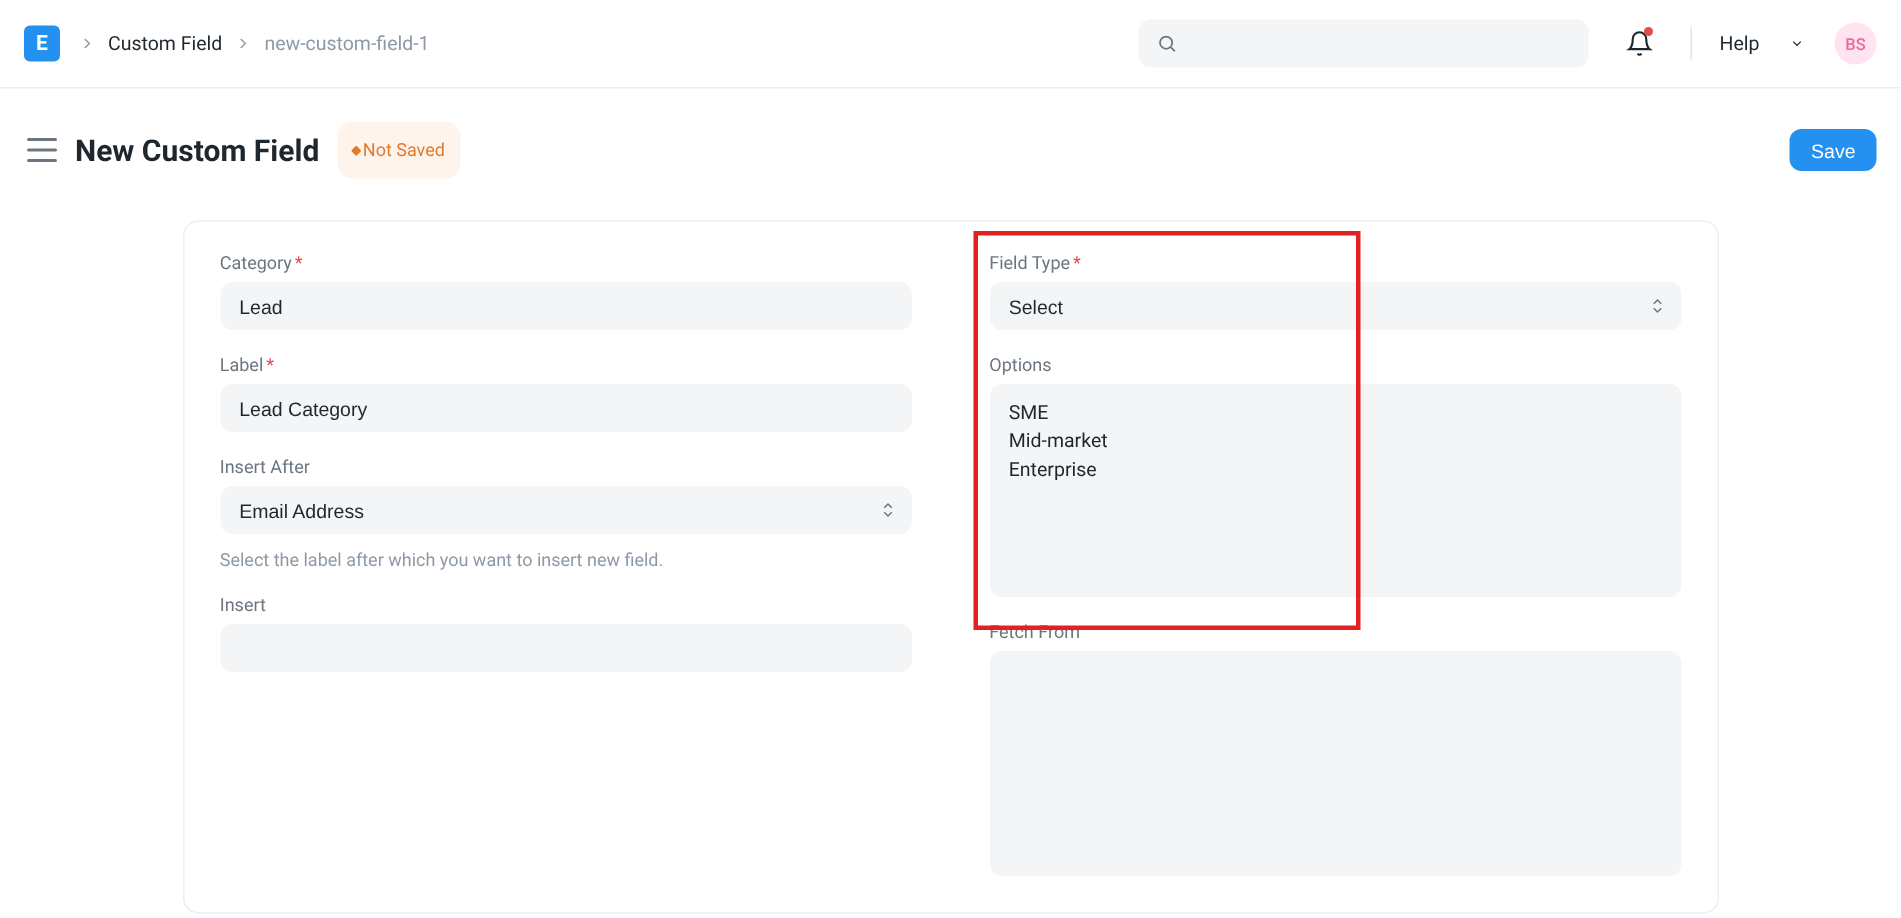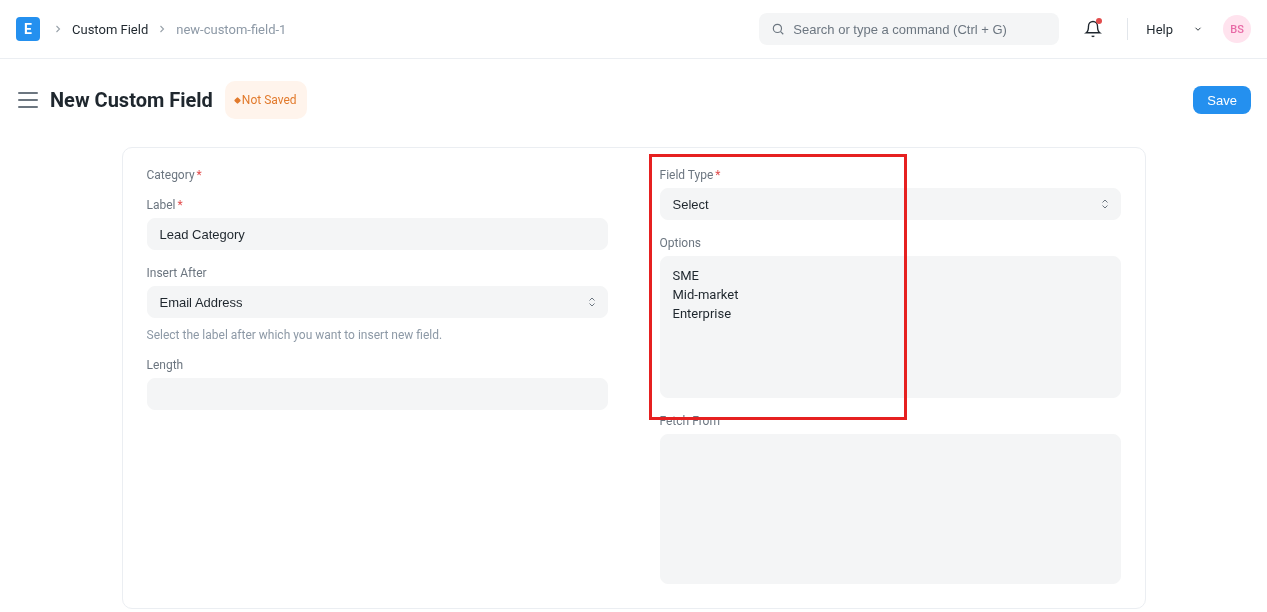--- a/index.html
+++ b/index.html
@@ -199,21 +199,20 @@
 
   <div class="topbar-spacer"></div>
 
   <div class="searchbox">
     <span>
       <svg width="14" height="14" viewBox="0 0 24 24" fill="none" stroke="#6c7680" stroke-width="2">
           <circle cx="11" cy="11" r="7"></circle>
           <line x1="21" y1="21" x2="16.5" y2="16.5"></line>
         </svg>
     </span>
-    <input type="text" placeholder="Search or type a command (Ctrl + G)" style="">
   </div>
 
   <div class="bell">
     <svg width="18" height="18" viewBox="0 0 24 24" fill="none" stroke="#1f272e" stroke-width="1.8">
         <path d="M18 8a6 6 0 0 0-12 0c0 7-3 9-3 9h18s-3-2-3-9"></path>
         <path d="M13.7 21a2 2 0 0 1-3.4 0"></path>
       </svg>
     <span class="bell-dot"></span>
   </div>
 
@@ -249,20 +248,21 @@
 <div class="card-wrap">
   <div class="card">
     <div class="columns">
 
       <div class="col">
 
         <div class="form-group">
           <label class="form-label">
             <span>Category</span><span class="req">*</span>
           </label>
+          <input class="input" value="Lead" style="">
         </div>
 
         <div class="form-group">
           <label class="form-label">
             <span>Label</span><span class="req">*</span>
           </label>
           <input class="input" value="Lead Category" style="">
         </div>
 
         <div class="form-group">
@@ -273,21 +273,21 @@
               <svg width="12" height="12" viewBox="0 0 24 24" fill="none" stroke="#6c7680" stroke-width="2">
                   <polyline points="7 9 12 4 17 9"></polyline>
                   <polyline points="7 15 12 20 17 15"></polyline>
                 </svg>
             </span>
           </div>
           <div class="helptext">Select the label after which you want to insert new field.</div>
         </div>
 
         <div class="form-group">
-          <label class="form-label">Length</label>
+          <label class="form-label">Insert</label>
           <input class="input" value="" style="">
         </div>
 
       </div>
 
       <div class="col right-col-rel">
 
         <div class="form-group">
           <label class="form-label">
             <span>Field Type</span><span class="req">*</span>

